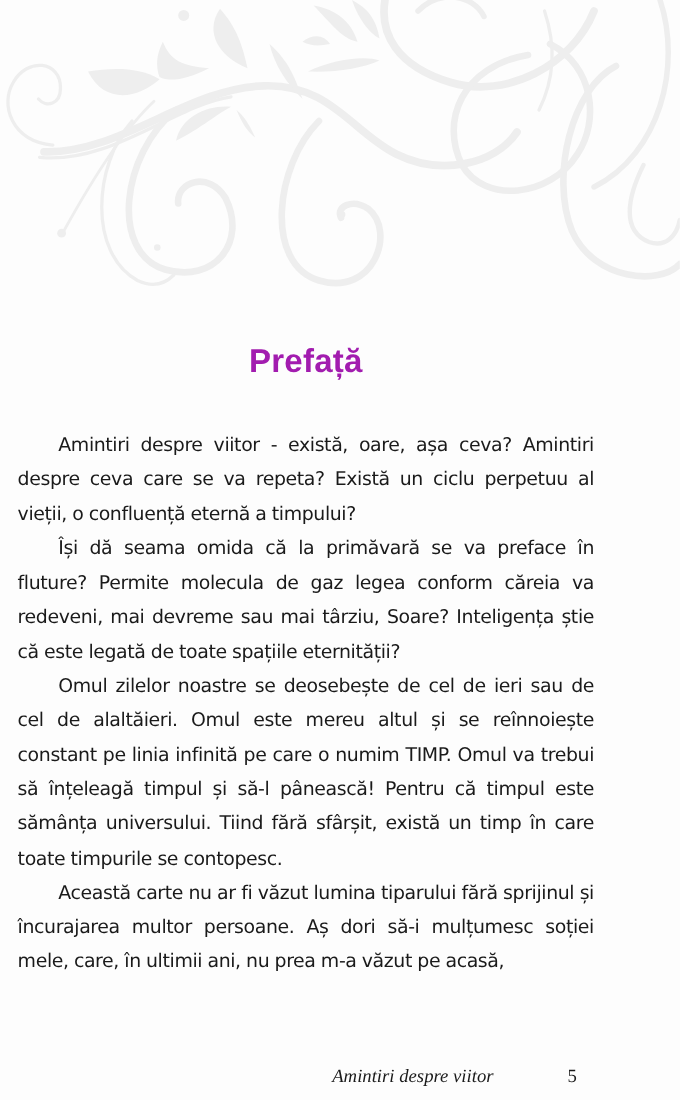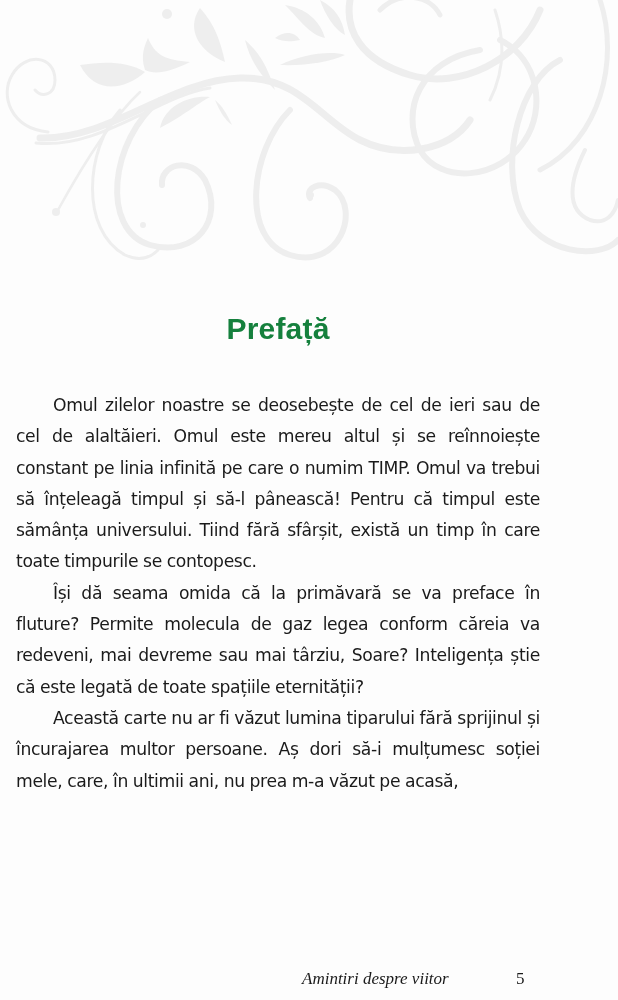--- a/index.html
+++ b/index.html
@@ -24,21 +24,21 @@
     }
     .page-title {
       position: absolute;
       left: 0;
       top: 292px;
       width: 556px;
       text-align: center;
       font-family: "Liberation Sans", sans-serif;
       font-weight: bold;
       font-size: 30px;
-      color: #15803d;
+      color: #a21caf;
       letter-spacing: 0.2px;
     }
     .body-text {
       position: absolute;
       left: 16px;
       top: 390px;
       width: 524px;
       font-family: "DejaVu Sans", sans-serif;
       font-size: 17.2px;
       line-height: 31.3px;
@@ -115,21 +115,22 @@
     <circle cx="167" cy="14" r="5"></circle>
     <circle cx="56" cy="212" r="4"></circle>
     <circle cx="311" cy="195" r="3"></circle>
     <circle cx="143" cy="225" r="3"></circle>
   </g>
 </svg>
 
 <h1 class="page-title">Prefață</h1>
 
 <div class="body-text">
+  <p>Amintiri despre viitor - există, oare, așa ceva? Amintiri despre ceva care se va repeta? Există un ciclu perpetuu al vieții, o confluență eternă a timpului?</p>
+  <p>Își dă seama omida că la primăvară se va preface în fluture? Permite molecula de gaz legea conform căreia va redeveni, mai devreme sau mai târziu, Soare? Inteligența știe că este legată de toate spațiile eternității?</p>
   <p>Omul zilelor noastre se deosebește de cel de ieri sau de cel de alaltăieri. Omul este mereu altul și se reînnoiește constant pe linia infinită pe care o numim TIMP. Omul va trebui să înțeleagă timpul și să-l pânească! Pentru că tim­pul este sămânța universului. Tiind fără sfârșit, există un timp în care toate timpurile se contopesc.</p>
-  <p>Își dă seama omida că la primăvară se va preface în fluture? Permite molecula de gaz legea conform căreia va redeveni, mai devreme sau mai târziu, Soare? Inteligența știe că este legată de toate spațiile eternității?</p>
   <p>Această carte nu ar fi văzut lumina tiparului fără spriji­nul și încurajarea multor persoane. Aș dori să-i mulțumesc soției mele, care, în ultimii ani, nu prea m-a văzut pe acasă,</p>
 </div>
 
 <div class="footer">
   <span class="footer-title">Amintiri despre viitor</span>
   <span class="page-number">5</span>
 </div>
 
 </body></html>

